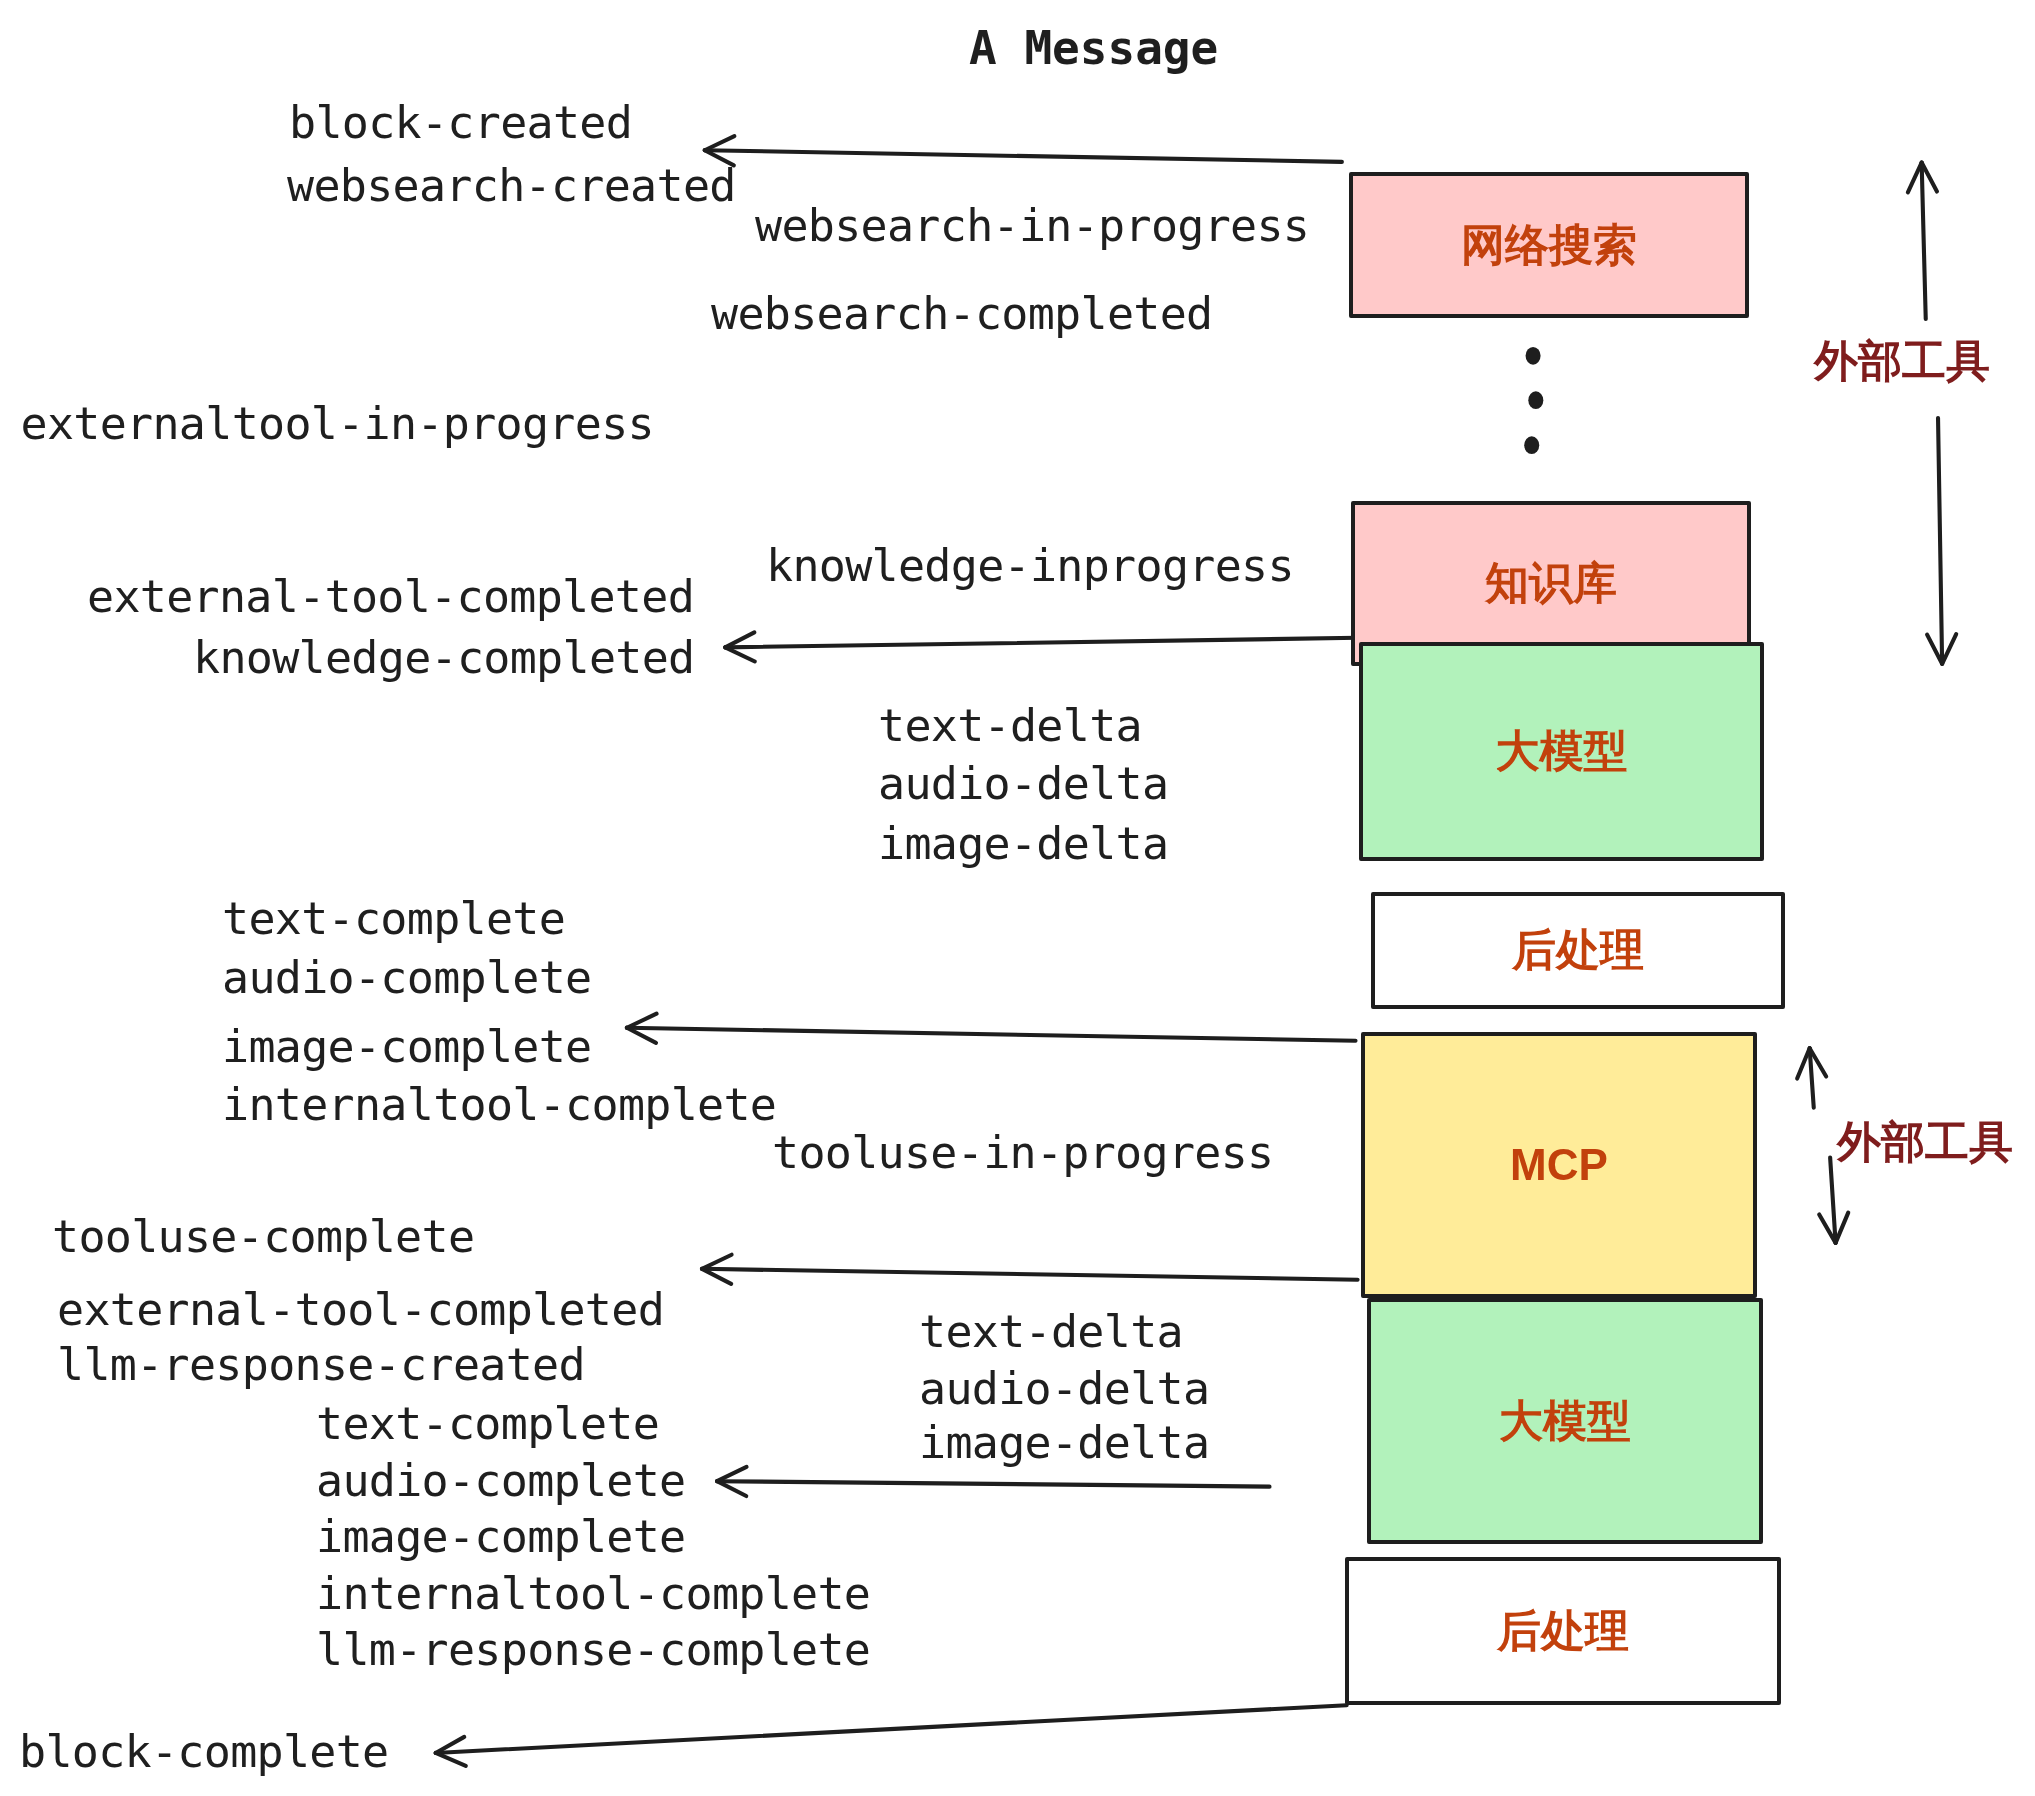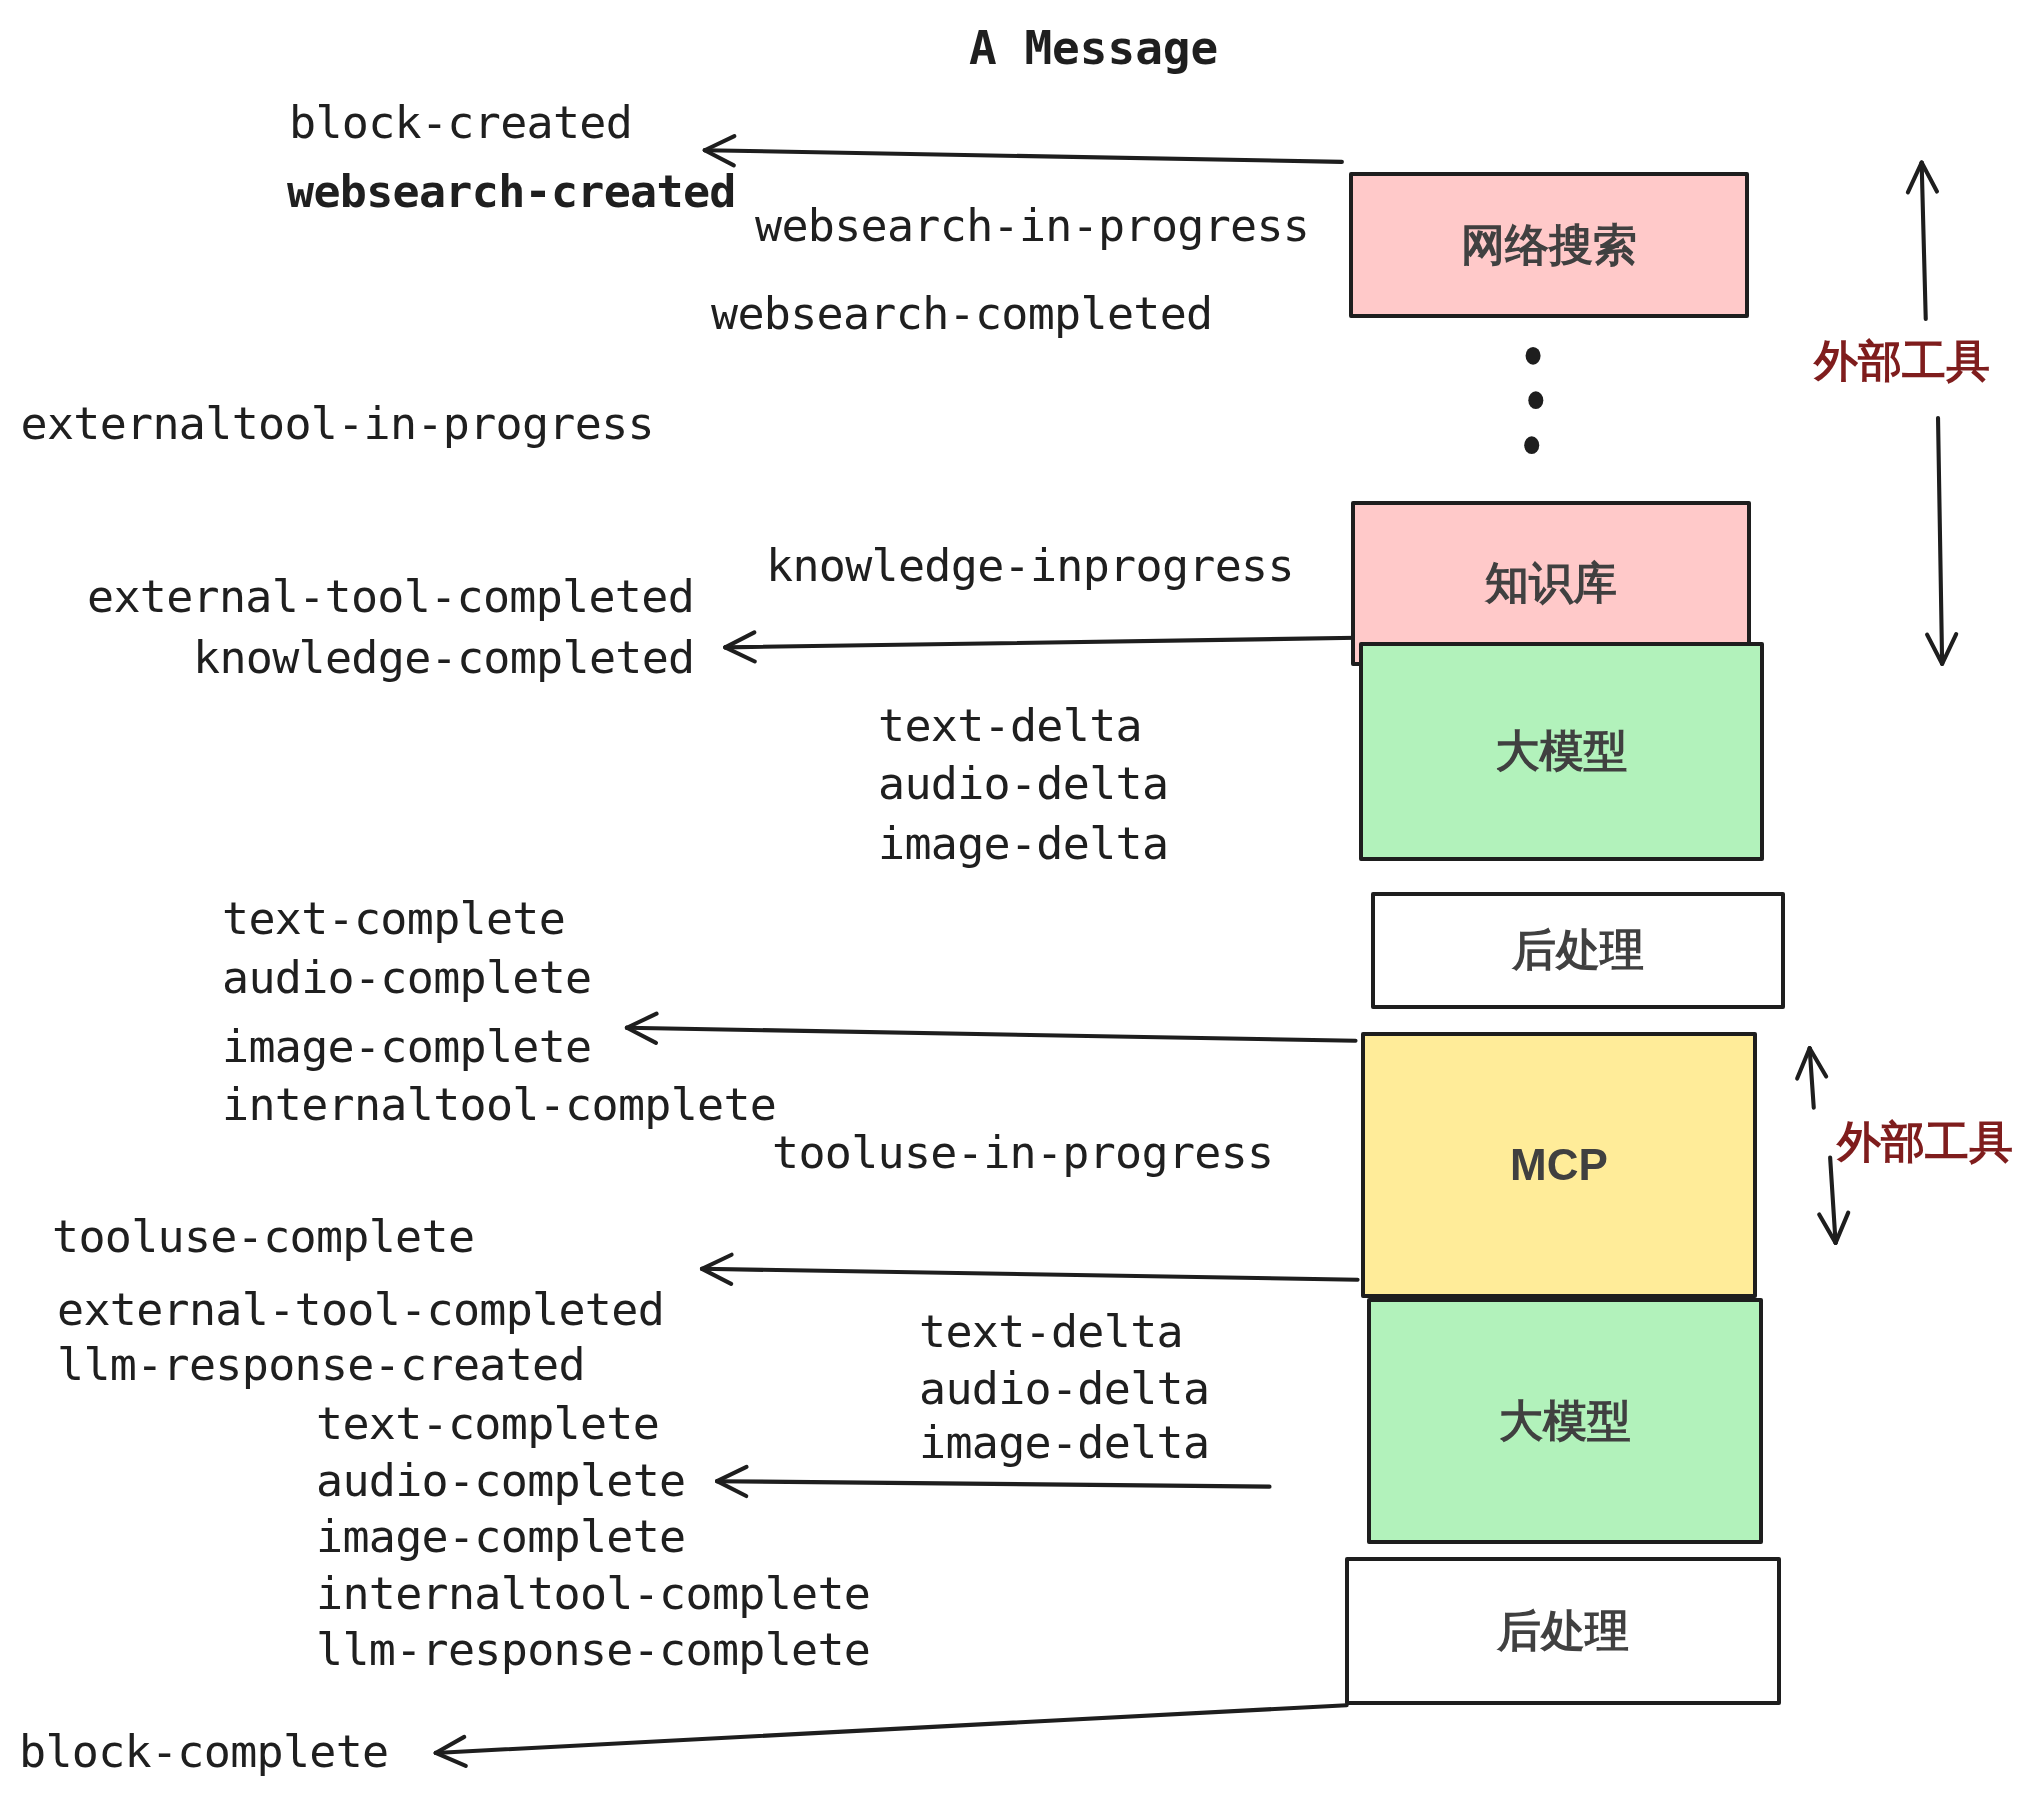--- a/index.html
+++ b/index.html
@@ -37,21 +37,21 @@
     position:absolute;
     box-sizing:border-box;
     border:4.1px solid #1e1e1e;
     border-radius:2px;
     display:flex;
     align-items:center;
     justify-content:center;
     font-family:"Liberation Sans", sans-serif;
     font-size:44px;
     font-weight:600;
-    color:#404040;
+    color:#c2410c;
     white-space:nowrap;
   }
   .side-label{
     position:absolute;
     font-family:"Liberation Sans", sans-serif;
     font-size:44px;
     font-weight:600;
     color:#7f1d1d;
     white-space:nowrap;
   }
@@ -113,21 +113,21 @@
         <line x1="2688" y1="1820" x2="2663.98694607155" y2="1778.4383200408195" stroke="#1e1e1e" stroke-width="6" stroke-linecap="round"></line>
       </g>
       <ellipse cx="2245" cy="521" rx="11" ry="13" fill="#1e1e1e"></ellipse>
       <ellipse cx="2249" cy="586" rx="11" ry="13" fill="#1e1e1e"></ellipse>
       <ellipse cx="2243" cy="652" rx="11" ry="13" fill="#1e1e1e"></ellipse>
     </svg>
 
   <div class="title" style="left:969px;top:20.5px;text-align:center;">A Message</div>
 
   <div class="ev" style="left:289px;top:94px;">block-created</div>
-  <div class="ev" style="left:287px;top:163px;font-weight:bold;">websearch-created</div>
+  <div class="ev" style="left:287px;top:157px;">websearch-created</div>
   <div class="ev" style="left:755px;top:197px;">websearch-in-progress</div>
   <div class="ev" style="left:711px;top:285px;">websearch-completed</div>
   <div class="ev" style="left:20.5px;top:395px;">externaltool-in-progress</div>
   <div class="ev" style="left:766px;top:537px;">knowledge-inprogress</div>
   <div class="ev" style="left:87px;top:568px;">external-tool-completed</div>
   <div class="ev" style="left:193px;top:629px;">knowledge-completed</div>
   <div class="ev" style="left:878px;top:697px;">text-delta</div>
   <div class="ev" style="left:878px;top:755px;">audio-delta</div>
   <div class="ev" style="left:878px;top:815px;">image-delta</div>
   <div class="ev" style="left:222px;top:890px;">text-complete</div>

